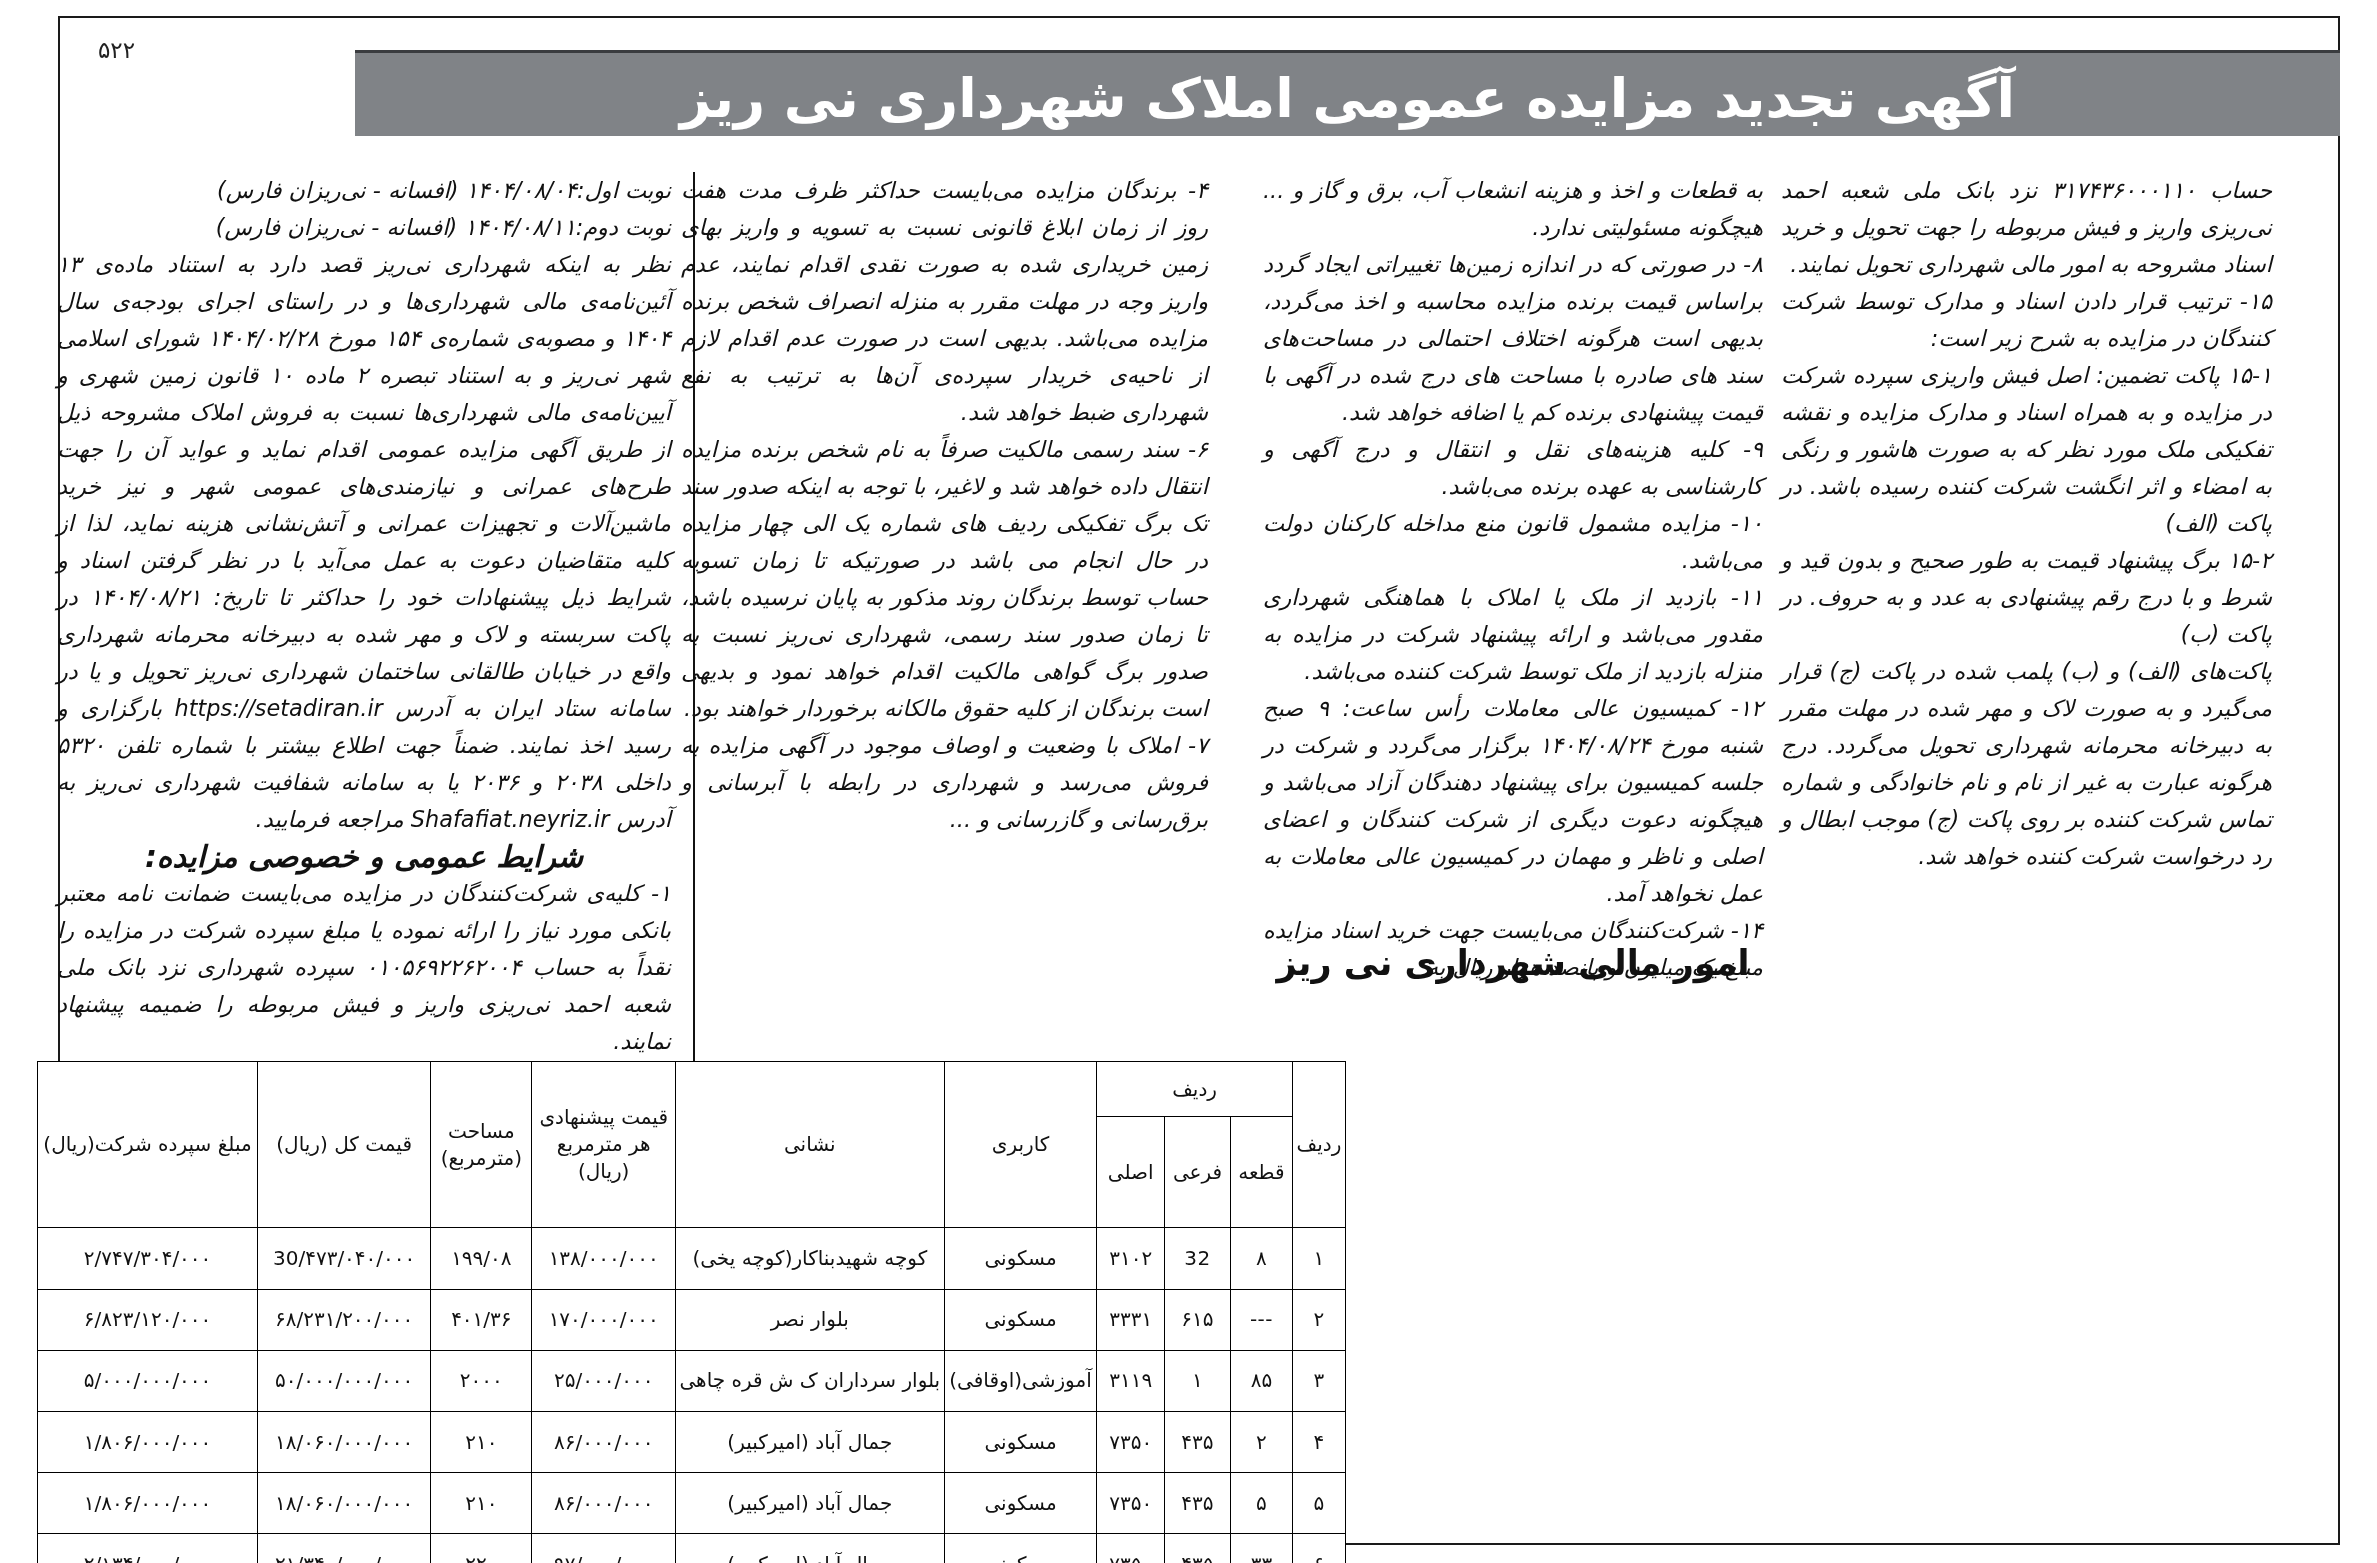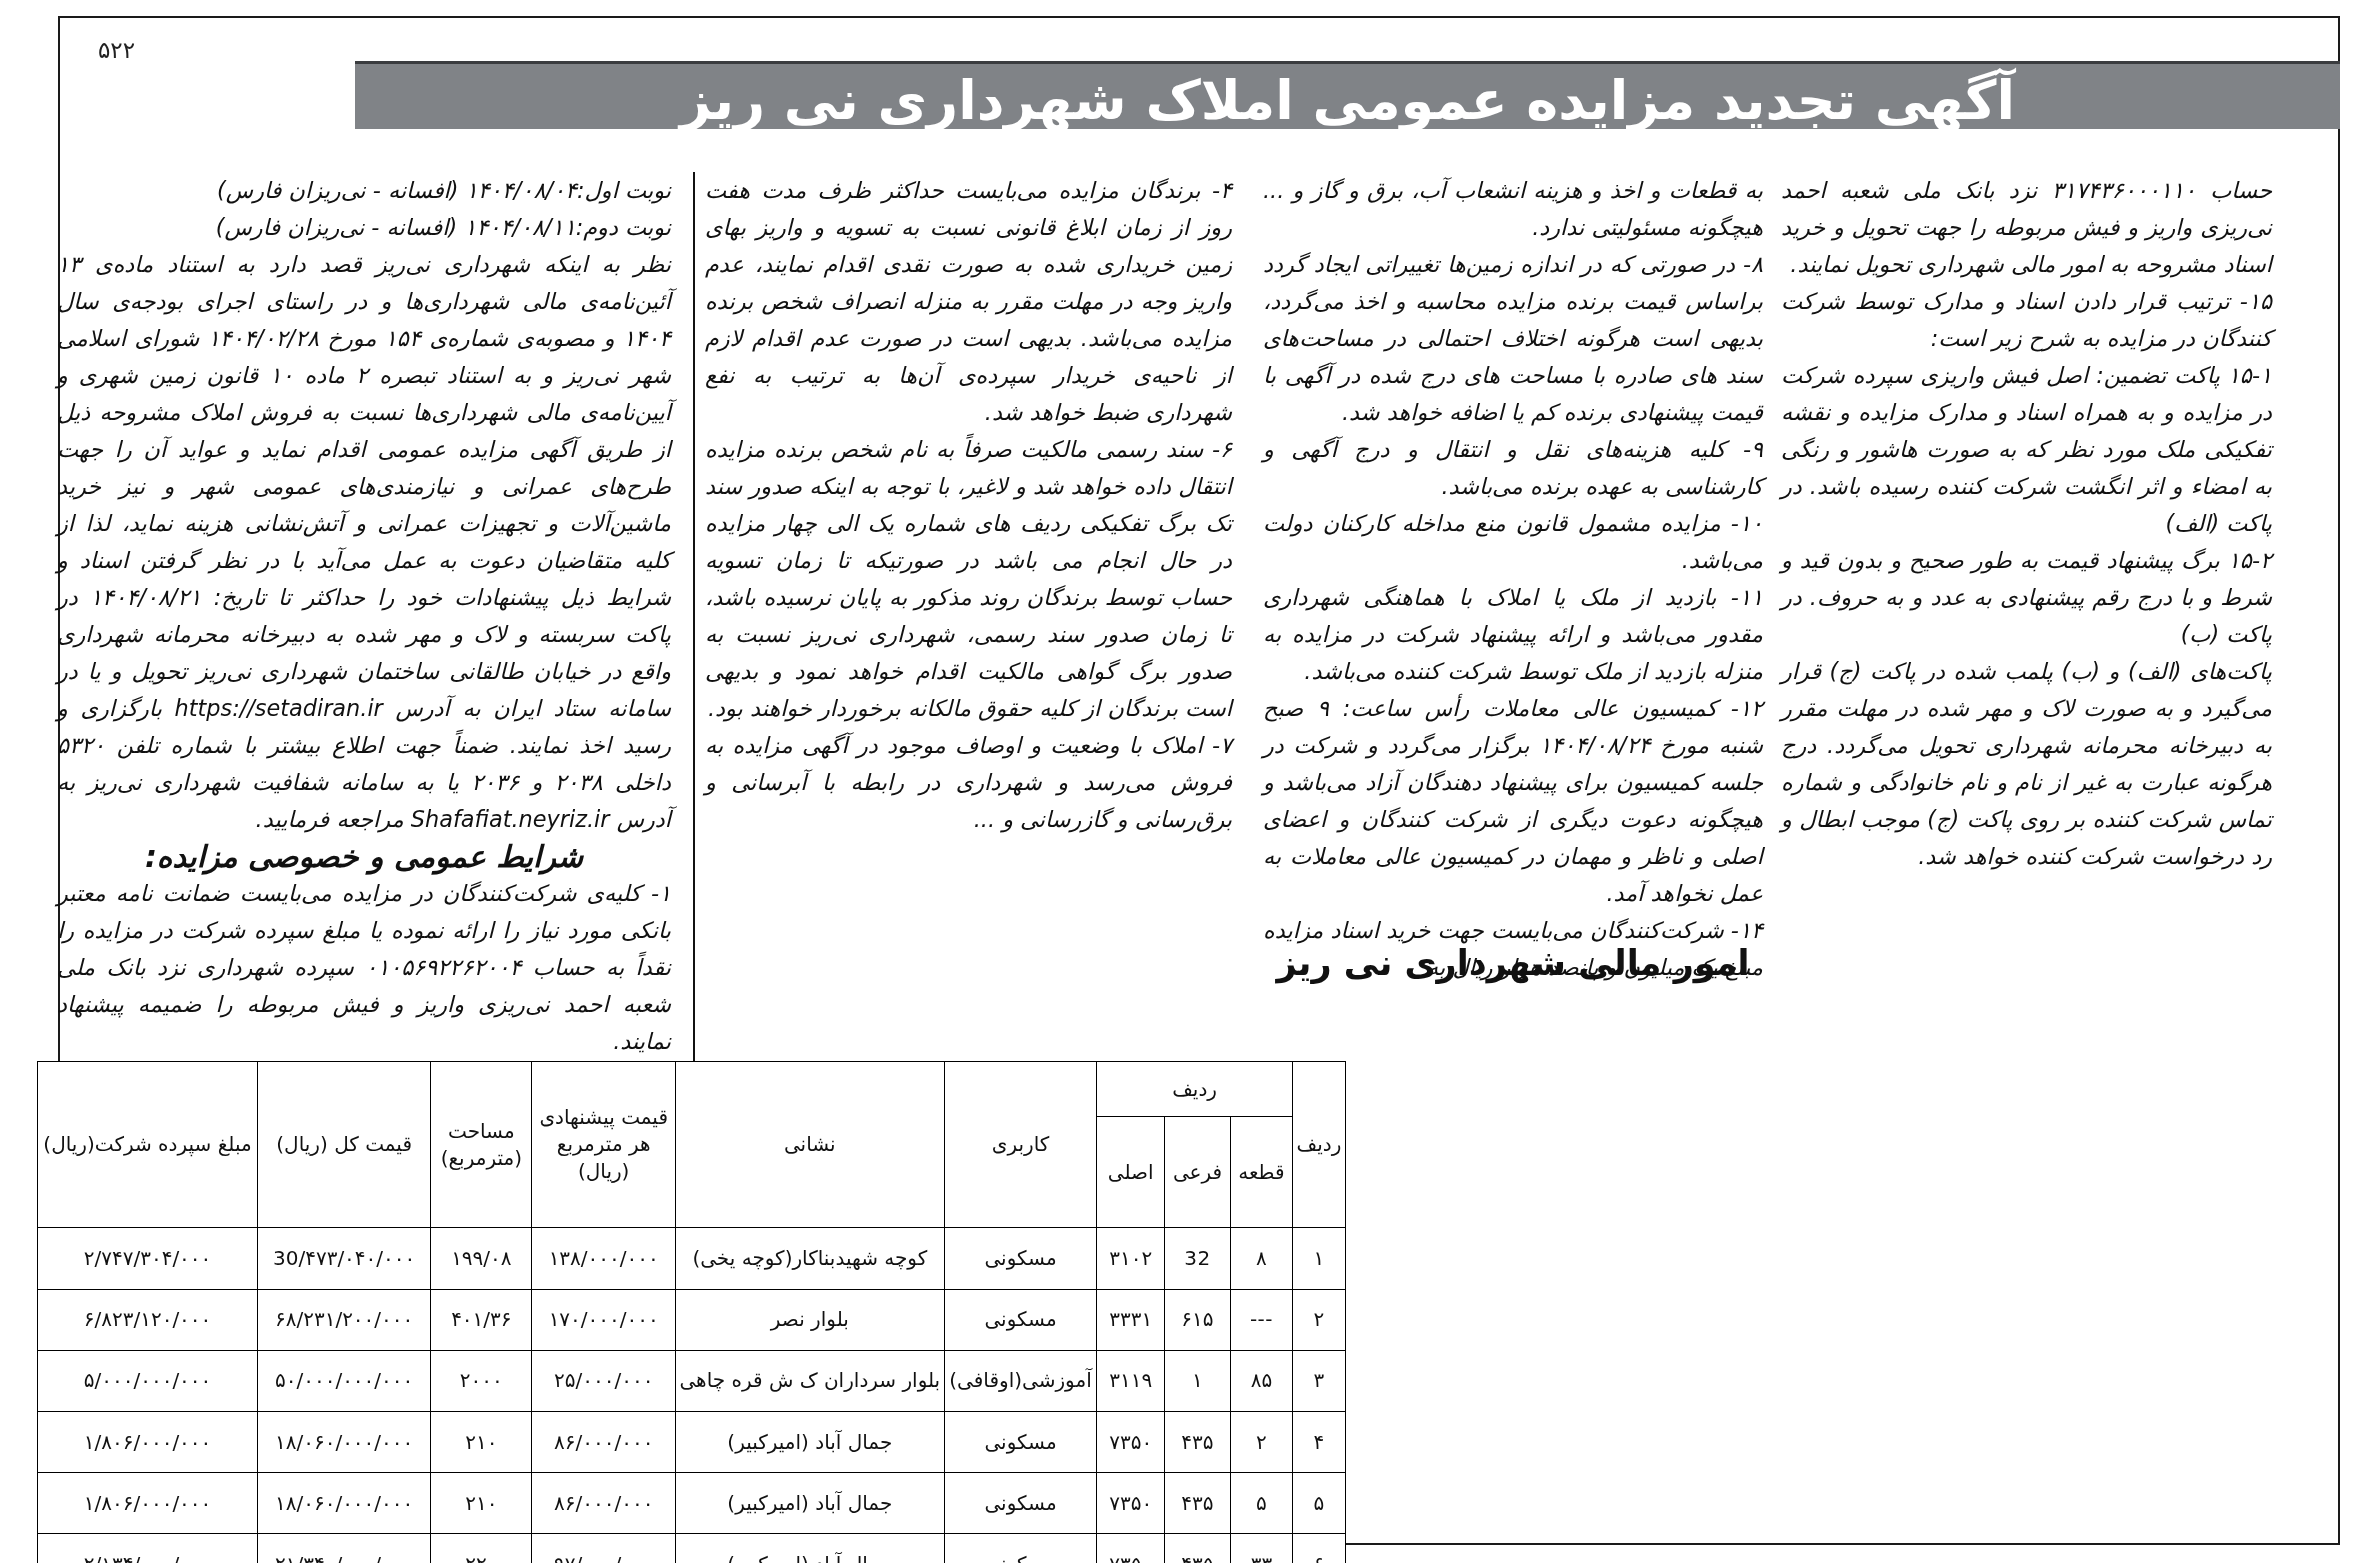--- a/index.html
+++ b/index.html
@@ -29,22 +29,22 @@
     position:absolute;
     left:98px;top:37px;
     font-size:23px;
     color:#222;
     direction:rtl;
     letter-spacing:0.9px;
   }
   
   #title-band{
     position:absolute;
-    left:355px;top:61px;
-    width:1985px;height:68px;
+    left:355px;top:50px;
+    width:1985px;height:86px;
     background:#808387;
     border-top:3.5px solid #3a3c3f;
     box-sizing:border-box;
     display:flex;
     align-items:center;
     justify-content:center;
   }
   #title-text{
     color:#ffffff;
     font-size:54px;
@@ -60,21 +60,21 @@
     top:172px;
     font-size:22.4px;
     line-height:37px;
     color:#111;
     text-align:justify;
     text-justify:inter-word;
     direction:rtl;
     font-family:"DejaVu Sans","Liberation Sans",sans-serif;
   }
   #col-1{ right:1706px; width:614px; }   
-  #col-2{ right:1145px; width:527px; }
+  #col-2{ right:1169px; width:527px; }
   #col-3{ right:614px;  width:500px; }
   #col-4{ right:105px;  width:491px; }
   .col p{ margin:0 0 0 0;font-style:italic; }
   .bigbold{
     display:block;
     font-size:30px;
     font-weight:bold;
     margin:12.3px 0 7px 0;
     text-align:center;
   }

